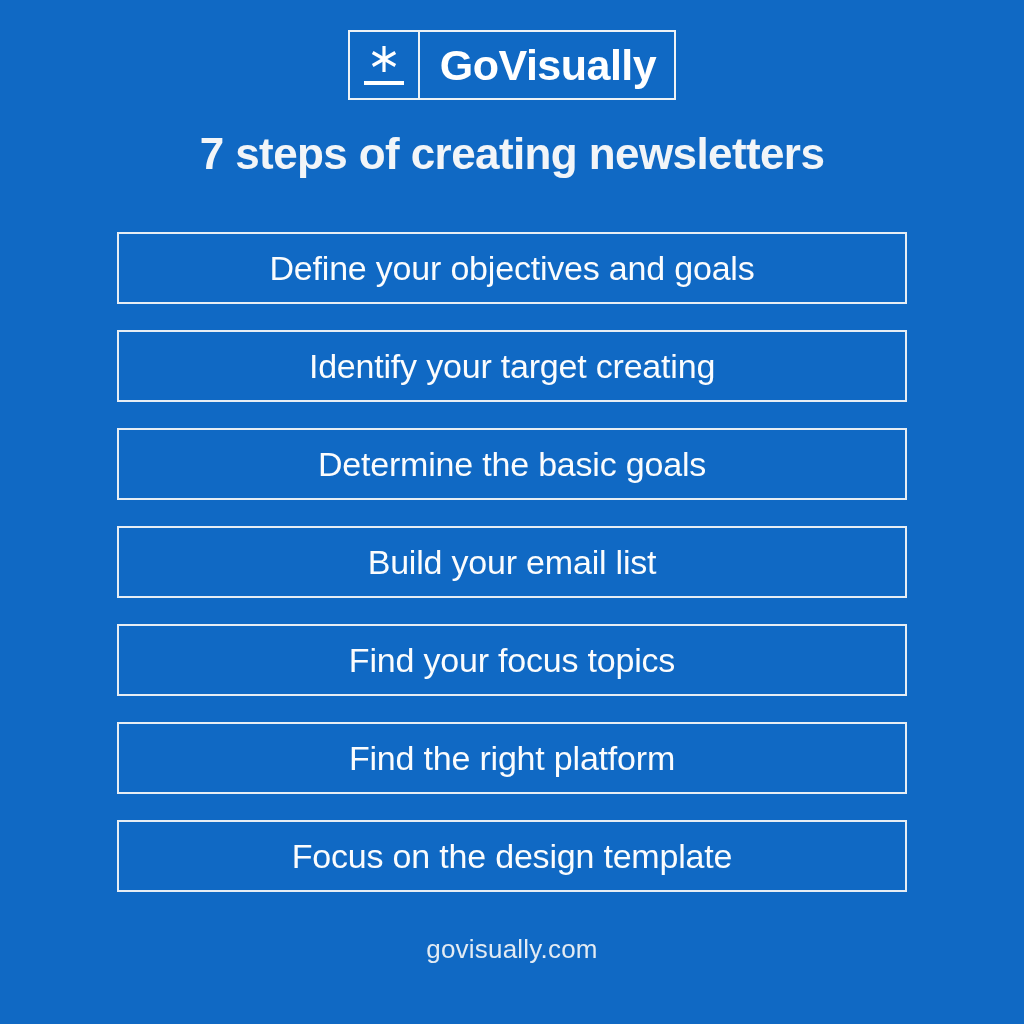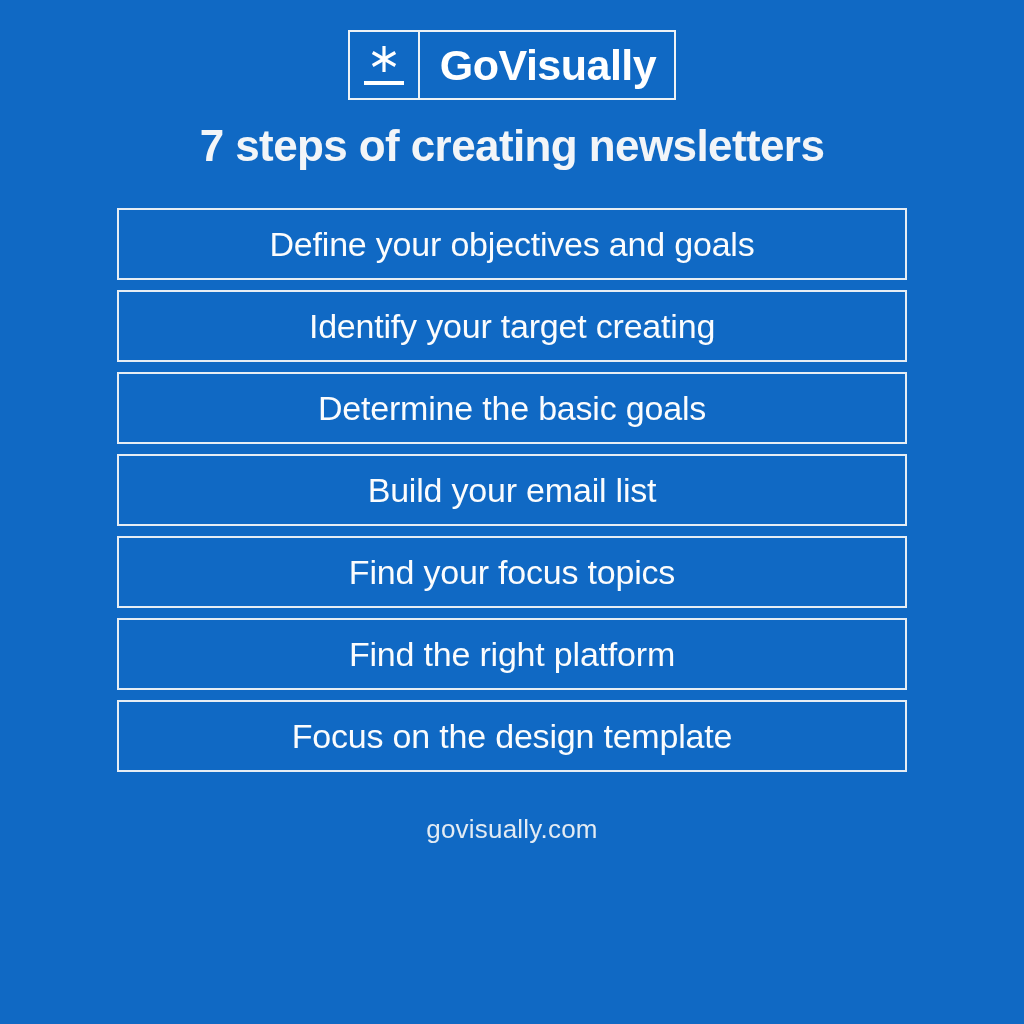--- a/index.html
+++ b/index.html
@@ -57,36 +57,36 @@
     padding: 0 18px 0 20px;
     font-size: 43px;
     font-weight: bold;
     color: #ffffff;
     letter-spacing: -0.5px;
     line-height: 1;
   }
 
   
   .title {
-    margin-top: 22px;
+    margin-top: 30px;
     font-size: 44px;
     font-weight: bold;
     color: #f2f5f8;
     letter-spacing: -0.6px;
     text-align: center;
     line-height: 1.1;
   }
 
   
   .steps {
-    margin-top: 38px;
+    margin-top: 54px;
     width: 790px;
     display: flex;
     flex-direction: column;
-    gap: 10px;
+    gap: 26px;
   }
   .step-box {
     height: 72px;
     box-sizing: border-box;
     border: 2px solid #e6edf4;
     padding: 2px;
     display: flex;
     align-items: center;
     justify-content: center;
   }

